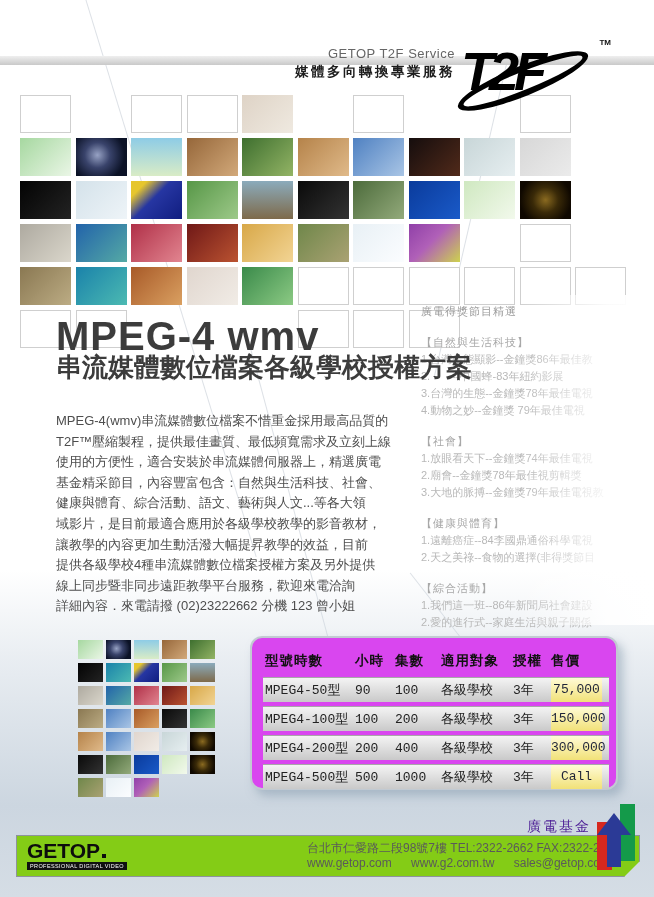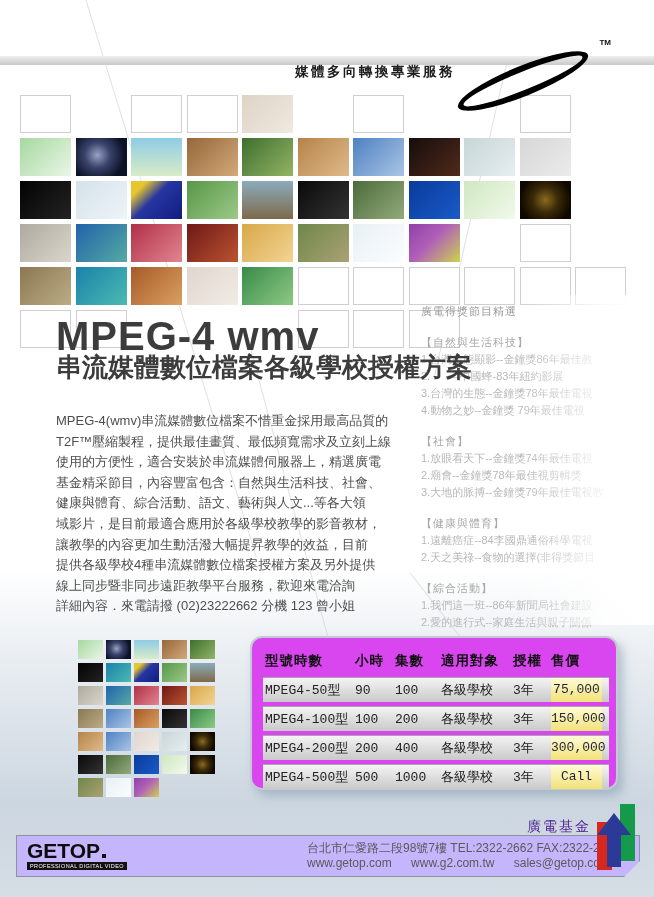--- a/index.html
+++ b/index.html
@@ -83,21 +83,21 @@
     font-size:14px; font-weight:normal; color:#4c1d95; letter-spacing:2px; }
   #fund-logo { position:absolute; left:595px; top:804px; width:44px; height:70px; z-index:7; }
   .fund-red   { position:absolute; left:2px;  top:18px; width:15px; height:48px; }
   .fund-green { position:absolute; left:25px; top:0;    width:15px; height:57px; }
   .fund-head  { position:absolute; left:2px;  top:9px; width:0; height:0;
     border-left:17px solid transparent; border-right:17px solid transparent; }
   .fund-stem  { position:absolute; left:12px; top:30px; width:14px; height:33px; }
 
   
   .footer-bar { position:absolute; left:16px; top:835px; width:624px; height:42px; z-index:5;
-    background:#c4b5fd; border:1px solid #8d939b;
+    background:#84cc16; border:1px solid #8d939b;
     clip-path:polygon(0 0,100% 0,100% calc(100% - 16px),calc(100% - 16px) 100%,0 100%); }
   .getop-block { position:absolute; left:10px; top:6px; }
   .brand { font-size:21px; line-height:18px; font-weight:900; color:#0d0d0d; letter-spacing:0; }
   .brand-dot { display:inline-block; width:4px; height:4px; background:#0d0d0d; margin-left:2px; }
   .brand-bar { margin-top:2px; width:max-content; background:#111; color:#fff; font-size:5.5px;
     letter-spacing:0.4px; padding:1px 3px; white-space:nowrap; }
   .company-block { position:absolute; left:96px; top:5px; }
   .company-zh { font-size:15.5px; font-weight:bold; color:#1a1a1a; letter-spacing:2.2px; white-space:nowrap; }
   .company-en { font-size:10px; color:#4a4a4a; letter-spacing:1.3px; margin-top:3px; white-space:nowrap; }
   .contact-block { position:absolute; left:290px; top:5px; font-size:12px; color:#5a5a5a; }
@@ -109,23 +109,25 @@
 
 <div class="page">
 
   <div class="bottom-bg"></div>
   <div class="deco l1"></div>
   <div class="deco l2"></div>
   <div class="deco l3"></div>
   <div class="deco l4"></div>
 
   <div class="header-band"></div>
+  <div class="service-en">GETOP T2F Service</div>
   <div class="service-zh">媒體多向轉換專業服務</div>
   <div class="t2f-logo">
     <div class="t2f-swoosh"></div>
+    <div class="t2f-text">T2F</div>
     <div class="t2f-tm">TM</div>
   </div>
 
   <div id="thumb-grid">
       <div class="gcell gempty" style="left: 0px; top: 0px;"></div>
       <div class="gcell gempty" style="left: 111px; top: 0px;"></div>
       <div class="gcell gempty" style="left: 166.5px; top: 0px;"></div>
       <div class="gcell" style="left: 222px; top: 0px; background: linear-gradient(135deg, rgb(222, 211, 198), rgb(239, 233, 224));"></div>
       <div class="gcell gempty" style="left: 333px; top: 0px;"></div>
       <div class="gcell gempty" style="left: 499.5px; top: 0px;"></div>

